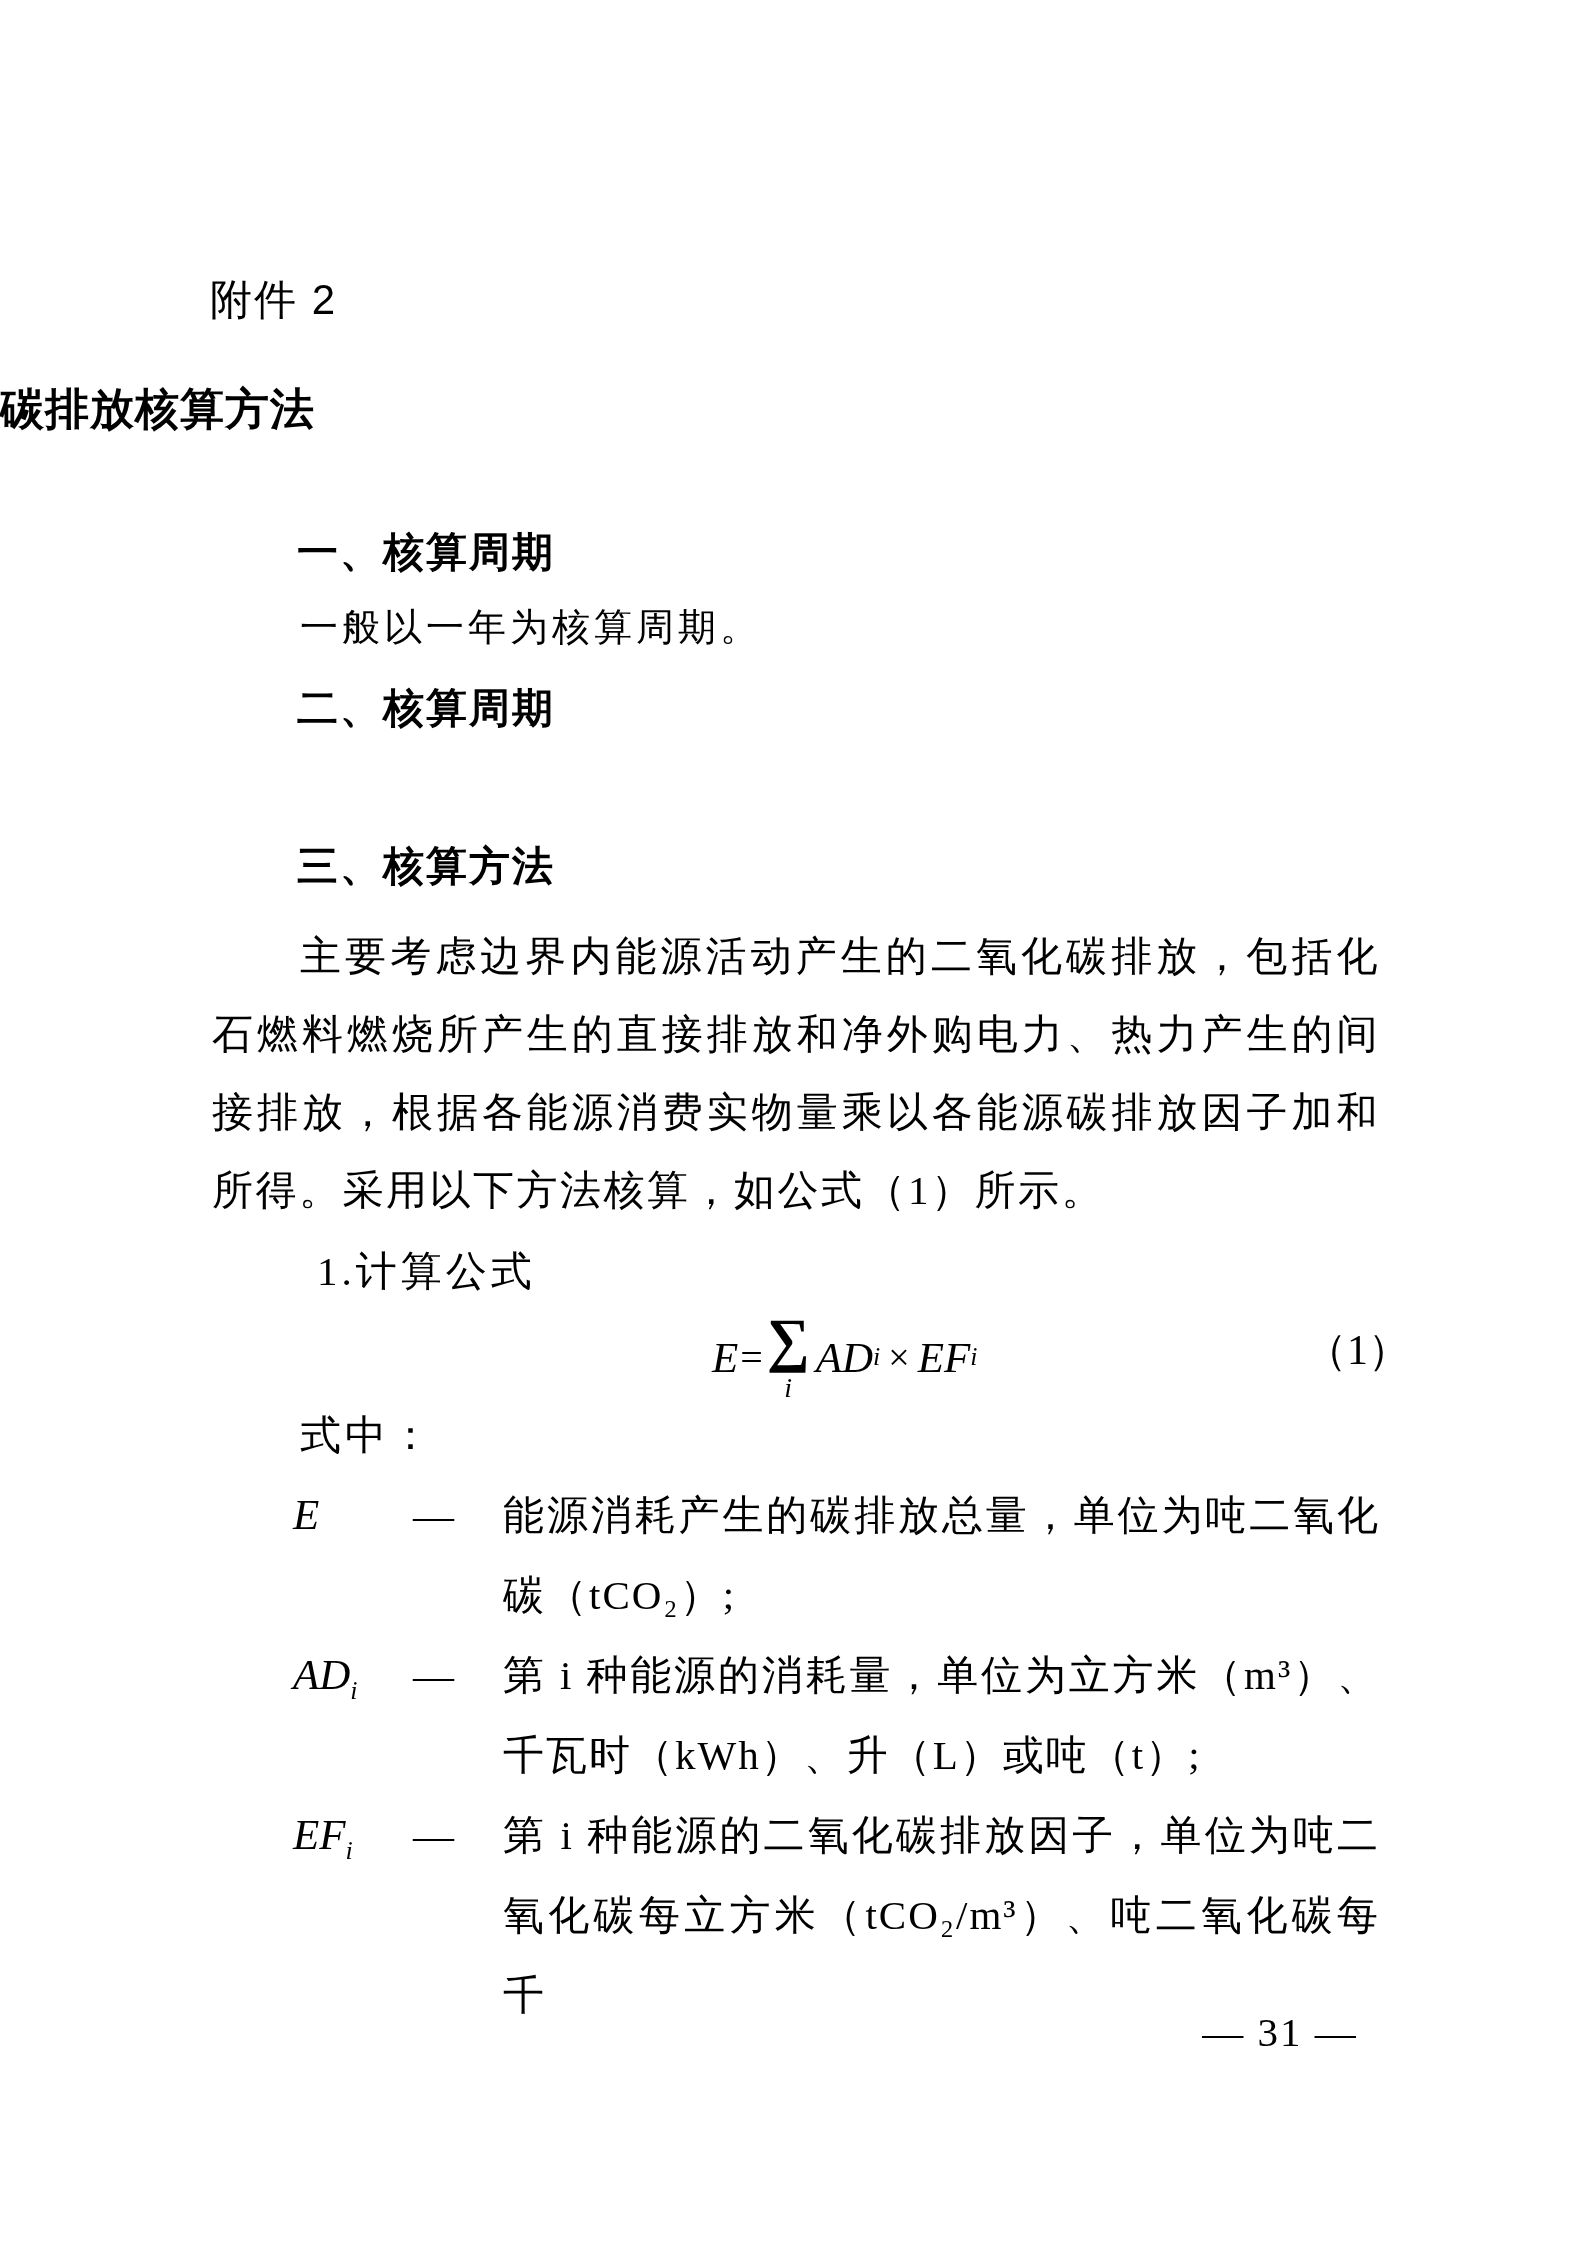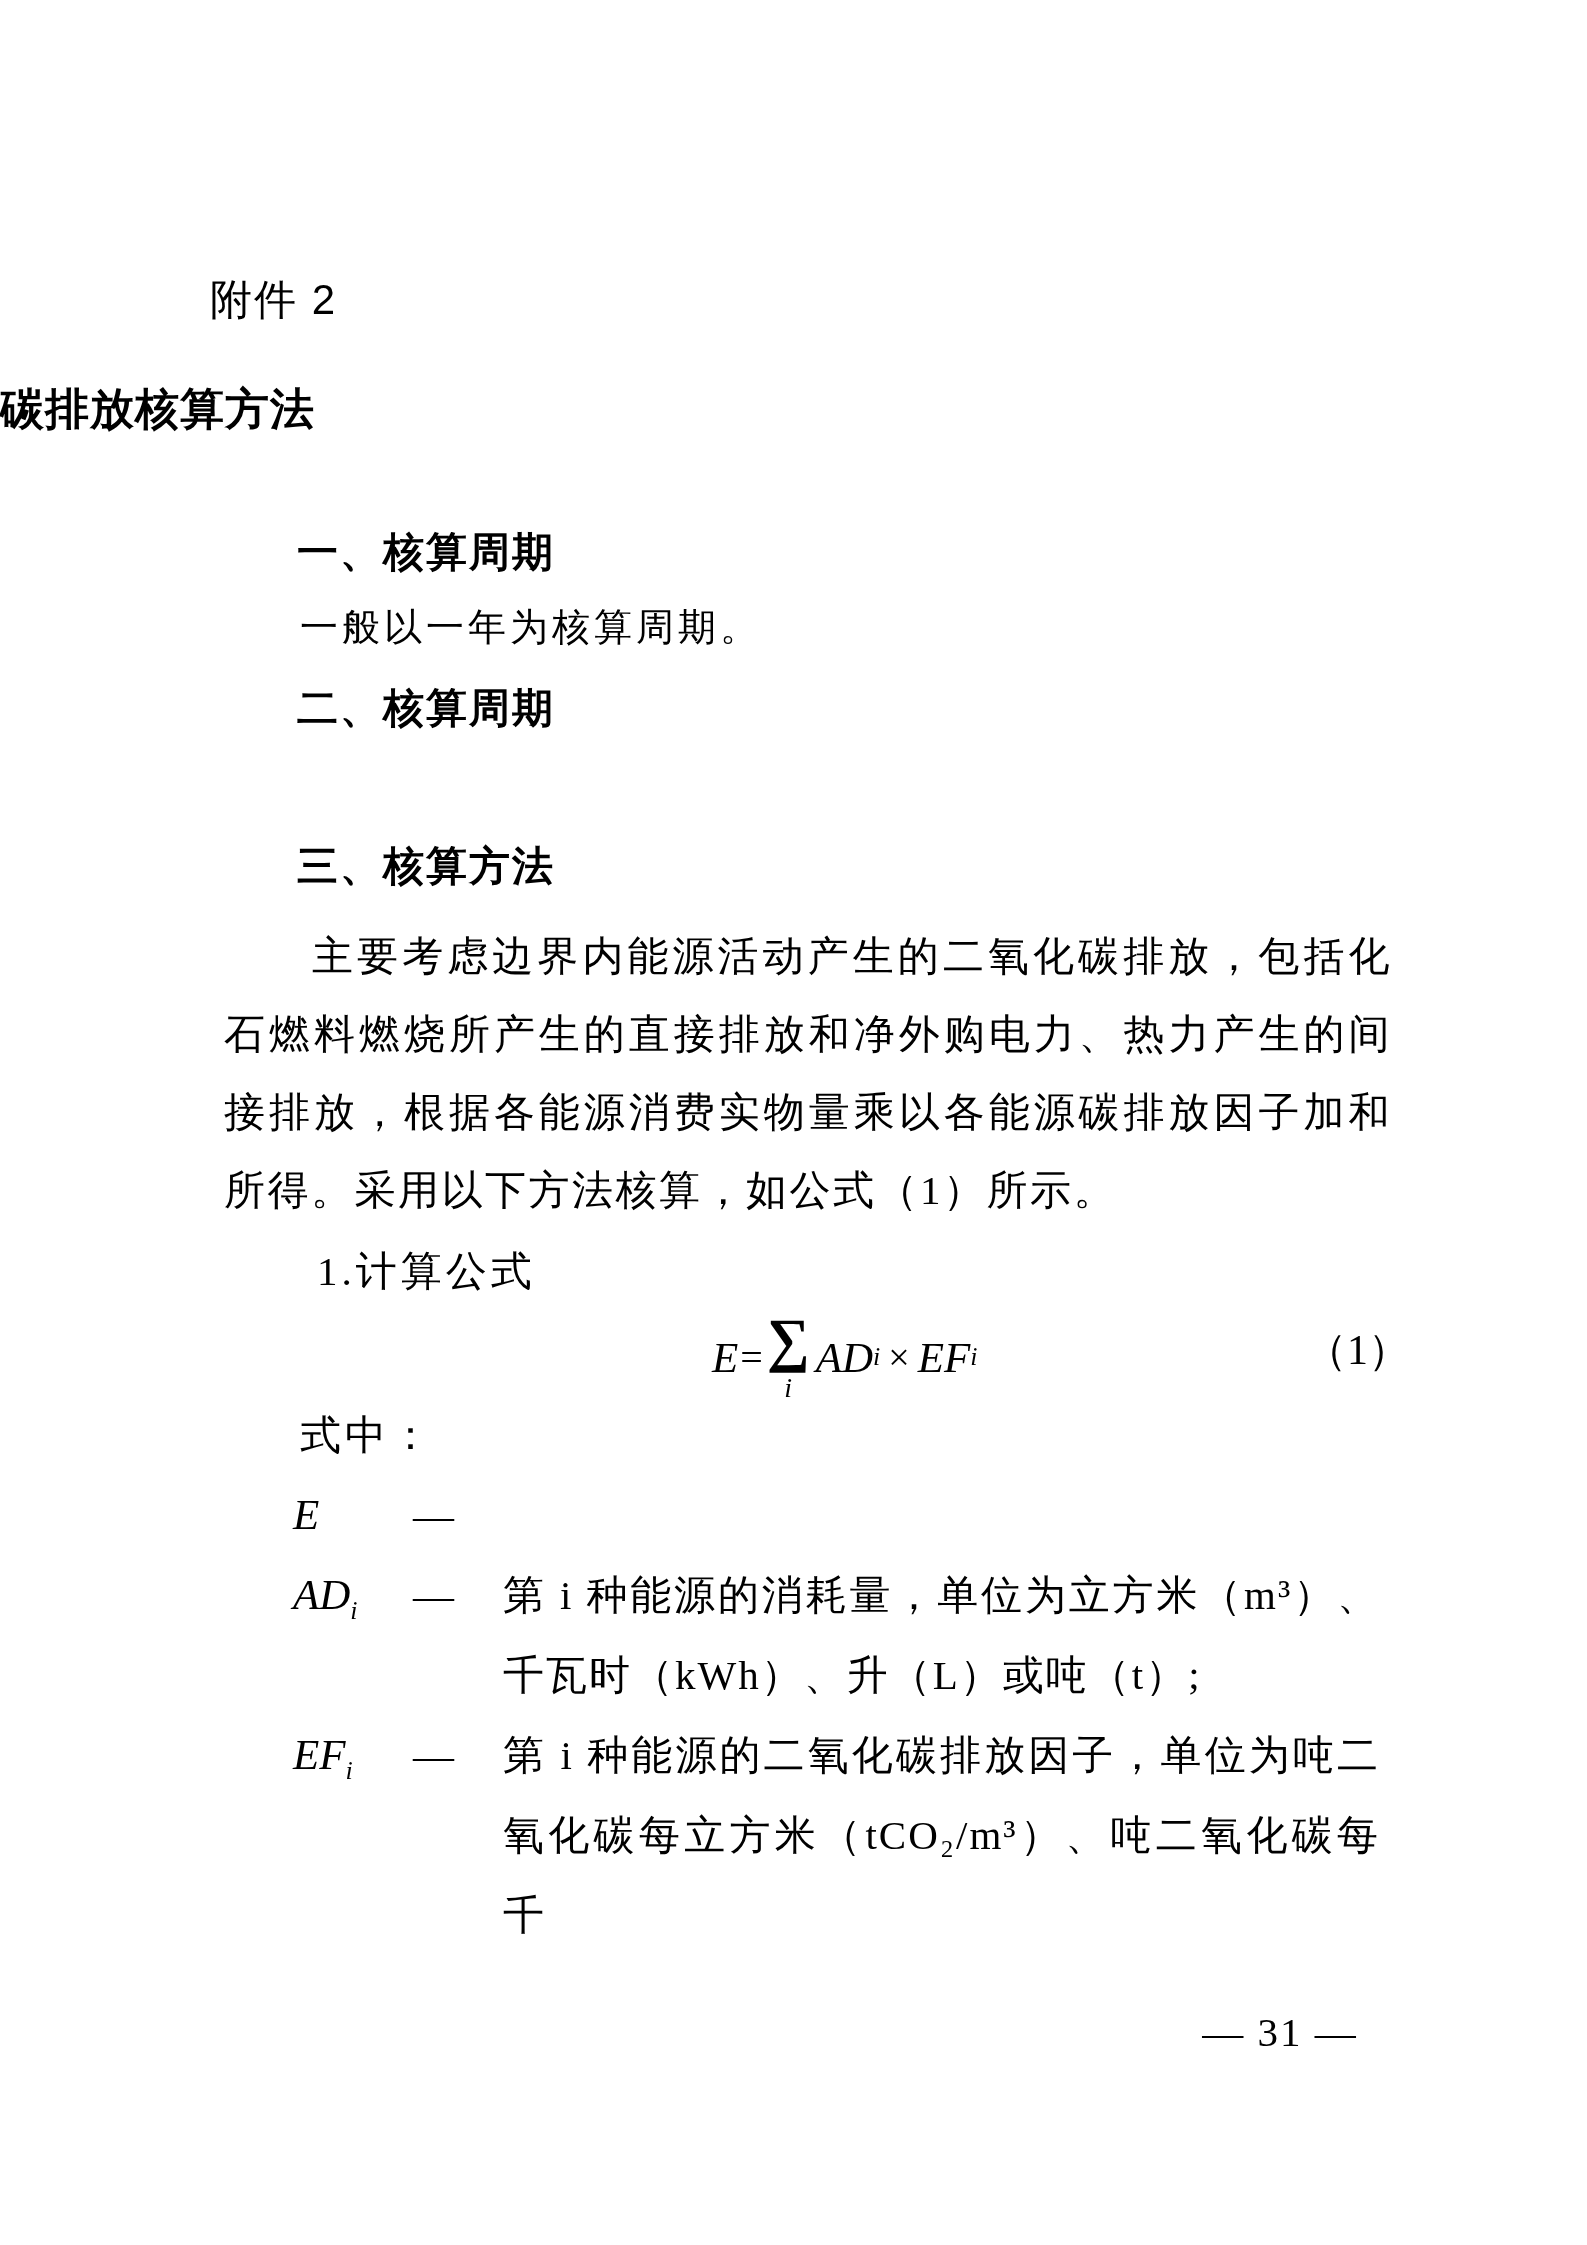--- a/index.html
+++ b/index.html
@@ -59,21 +59,20 @@
   .para {
     position: absolute;
     left: 212px;
     top: 917px;
     width: 1168px;
     font-size: 41px;
     line-height: 78px;
     letter-spacing: 2.5px;
     text-align: justify;
     text-indent: 88px;
-    margin-left: 12px;
   }
   .subheading {
     position: absolute;
     left: 317px;
     top: 1244px;
     font-size: 41px;
     letter-spacing: 4px;
   }
   .formula {
     position: absolute;
@@ -205,20 +204,21 @@
       <span class="f-sub">i</span>
   </div>
   <div class="eq-number">（1）</div>
 
   <div class="where-label">式中：</div>
 
   <div class="defs">
     <div class="def-row">
       <span class="def-sym"><span>E</span><span class="f-sub"></span></span>
       <span class="def-dash">—</span>
+      <span class="def-desc">能源消耗产生的碳排放总量，单位为吨二氧化碳（tCO₂）;</span>
     </div>
     <div class="def-row">
       <span class="def-sym"><span>AD</span><span class="f-sub">i</span></span>
       <span class="def-dash">—</span>
       <span class="def-desc">第 i 种能源的消耗量，单位为立方米（m³）、千瓦时（kWh）、升（L）或吨（t）;</span>
     </div>
     <div class="def-row">
       <span class="def-sym"><span>EF</span><span class="f-sub">i</span></span>
       <span class="def-dash">—</span>
       <span class="def-desc">第 i 种能源的二氧化碳排放因子，单位为吨二氧化碳每立方米（tCO₂/m³）、吨二氧化碳每千</span>

